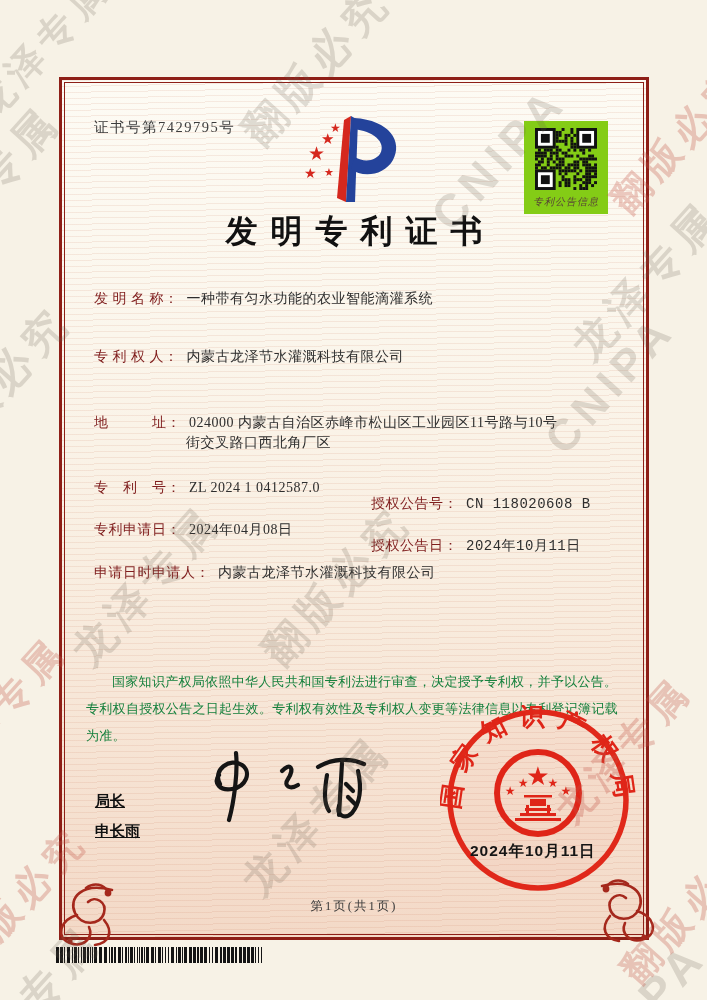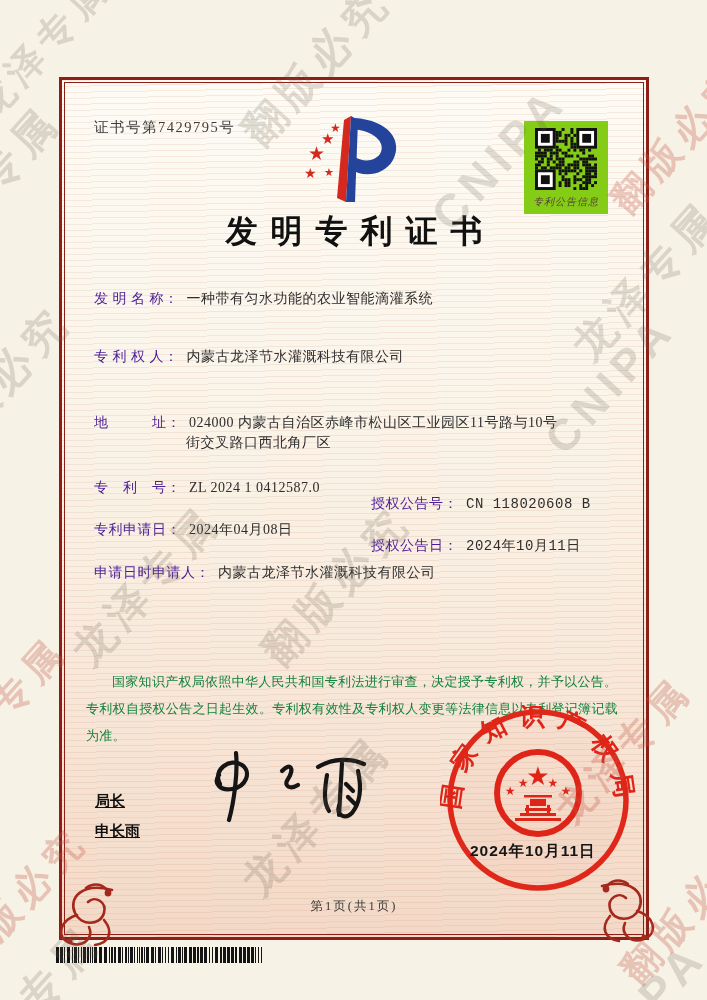--- a/index.html
+++ b/index.html
@@ -15,21 +15,21 @@
   
   .cert-no{position:absolute;left:94px;top:118px;font-size:14.5px;letter-spacing:1.5px;color:#3c3c3c;}
   .logo{position:absolute;left:300px;top:110px;width:104px;height:102px;}
   .qr-box{position:absolute;left:524px;top:121px;width:84px;background:#84cc16;padding:7px 0 5px;text-align:center;}
   .qr-box svg{display:block;margin:0 auto;}
   .qr-label{margin-top:5px;font-size:10px;color:#584436;letter-spacing:1px;font-style:italic;}
   .title{position:absolute;left:59px;top:210px;width:590px;text-align:center;font-size:32px;font-weight:700;
          letter-spacing:13px;text-indent:13px;color:#111;}
   
   .row{position:absolute;left:94px;font-size:14px;letter-spacing:.5px;white-space:nowrap;color:#2e2e2e;}
-  .row .lbl{display:inline-block;color:#4c1d95;}
+  .row .lbl{display:inline-block;color:#7f1d1d;}
   .row .val{margin-left:8px;}
   .row .val2{display:block;margin-left:92px;margin-top:2px;}
   .rcol{position:absolute;left:277px;top:16px;white-space:nowrap;font-family:Liberation Mono, monospace;}
   .r1{top:290px}.r2{top:348px}.r3{top:414px}.r4{top:437px}.r5{top:479px}.r6{top:521px}.r7{top:564px}.r8{top:608px}
   
   .statement{position:absolute;left:86px;top:668px;width:540px;font-size:13px;line-height:27px;
              letter-spacing:.3px;color:#15803d;}
   .statement .l1{text-indent:2em;}
   
   .director{position:absolute;left:95px;top:786px;font-family:"Liberation Sans","DejaVu Sans",sans-serif;

